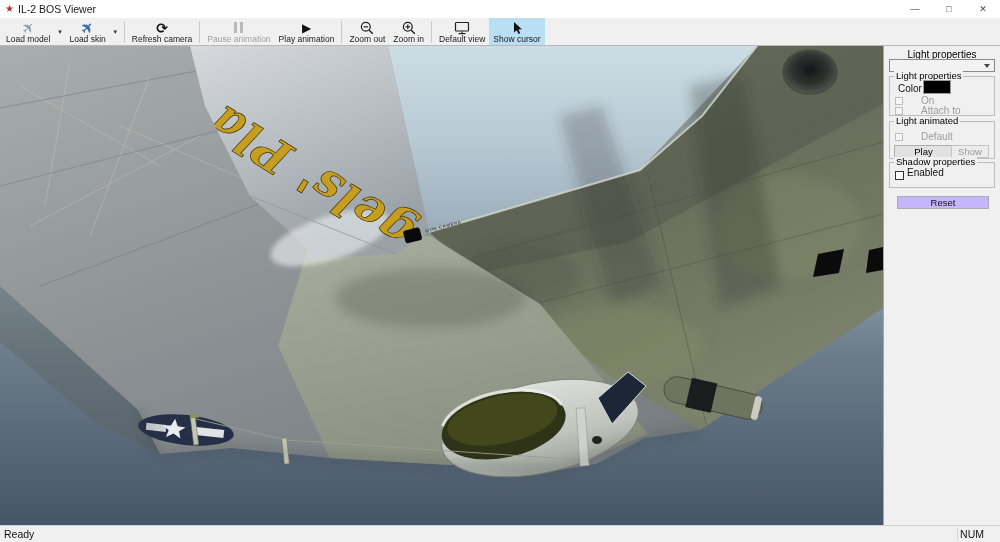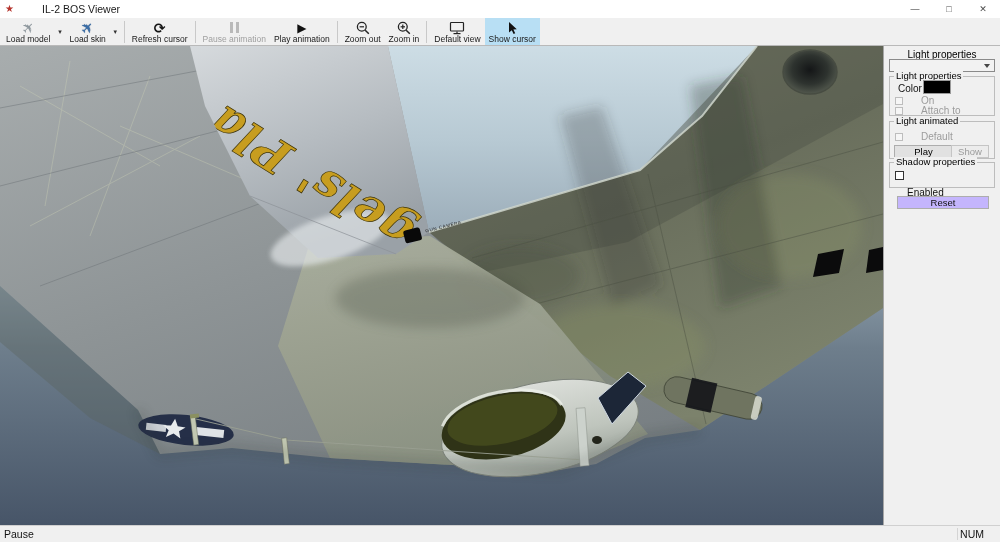--- a/index.html
+++ b/index.html
@@ -2,21 +2,21 @@
 <html><head>
 <meta charset="utf-8">
 <style>
   * { margin:0; padding:0; box-sizing:border-box; }
   html,body { width:1000px; height:542px; overflow:hidden; }
   body { font-family:"Liberation Sans","DejaVu Sans",sans-serif; background:#ffffff; color:#111; }
 
   
   .titlebar { height:18px; background:#ffffff; position:relative; display:flex; align-items:center; padding-left:5px; }
   .app-icon { color:#b5342d; font-size:10px; margin-right:4px; line-height:1; }
-  .title-text { font-size:10.5px; color:#1a1a1a;margin-left:24px; }
+  .title-text { font-size:10.5px; color:#1a1a1a; }
   .win-controls { position:absolute; right:0; top:0; height:18px; display:flex; }
   .win-btn { width:34px; height:18px; display:flex; align-items:center; justify-content:center; font-size:9px; color:#4c4c4c; }
 
   
   .toolbar { height:28px; background:#f0f0f0; border-bottom:1px solid #b9b9b9; display:flex; align-items:stretch; padding-left:2px; }
   .tb-btn { display:flex; flex-direction:column; align-items:center; justify-content:flex-end; padding:1px 4px 2px; font-size:8.5px; color:#191919; white-space:nowrap; }
   .tb-btn .ticon { height:14px; display:flex; align-items:center; justify-content:center; }
   .tb-btn.active { background:#b8dff4; }
   .tb-btn.disabled { color:#9f9f9f; }
   .tlabel { line-height:1; }
@@ -88,21 +88,21 @@
   <div class="tb-btn">
     <span class="ticon plane blue">✈</span>
     <span class="tlabel">Load skin</span>
   </div>
   <div class="dd">▾</div>
 
   <div class="tb-sep"></div>
 
   <div class="tb-btn">
     <span class="ticon refresh-glyph">⟳</span>
-    <span class="tlabel">Refresh cursor</span>
+    <span class="tlabel">Refresh camera</span>
   </div>
 
   <div class="tb-sep"></div>
 
   <div class="tb-btn disabled">
     <span class="ticon">
         <span class="pausebar"></span>
         <span class="pausebar"></span>
       </span>
     <span class="tlabel">Pause animation</span>
@@ -333,24 +333,24 @@
       <span class="gb-title">Light animated</span>
       <span class="cb disabled" style="left:5px; top:11px;"></span>
       <span class="cb-label dim" style="top:9px;">Default</span>
       <div class="pbtn btn-play">Play</div>
       <div class="pbtn btn-stop disabled">Show</div>
     </div>
 
     <div class="groupbox g-shadow">
       <span class="gb-title">Shadow properties</span>
       <span class="cb enabled-box" style="left:5px; top:8px;"></span>
-      <span class="cb-label" style="top:24px;">Enabled</span>
+      <span class="cb-label" style="top:4px;">Enabled</span>
     </div>
 
     <div class="btn-reset">Reset</div>
   </div>
 </div>
 
 <div class="statusbar">
-  <span class="status-left">Pause</span>
+  <span class="status-left">Ready</span>
   <span class="status-div"></span>
   <span class="status-num">NUM</span>
 </div>
 
 </body></html>

